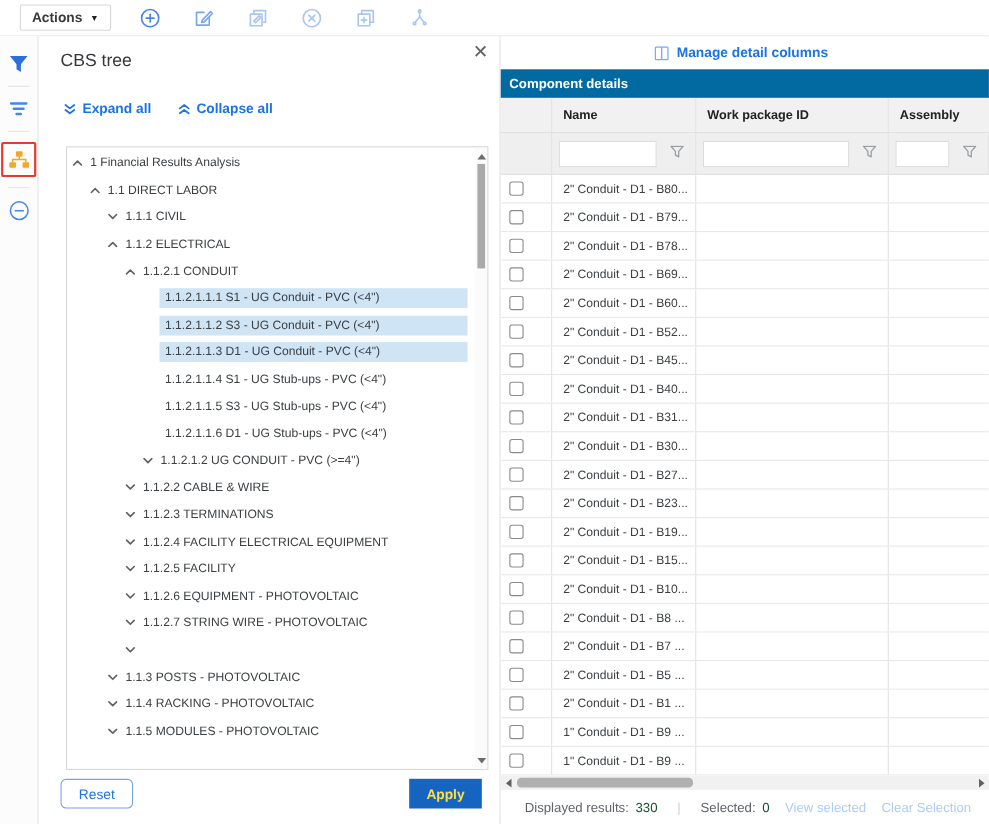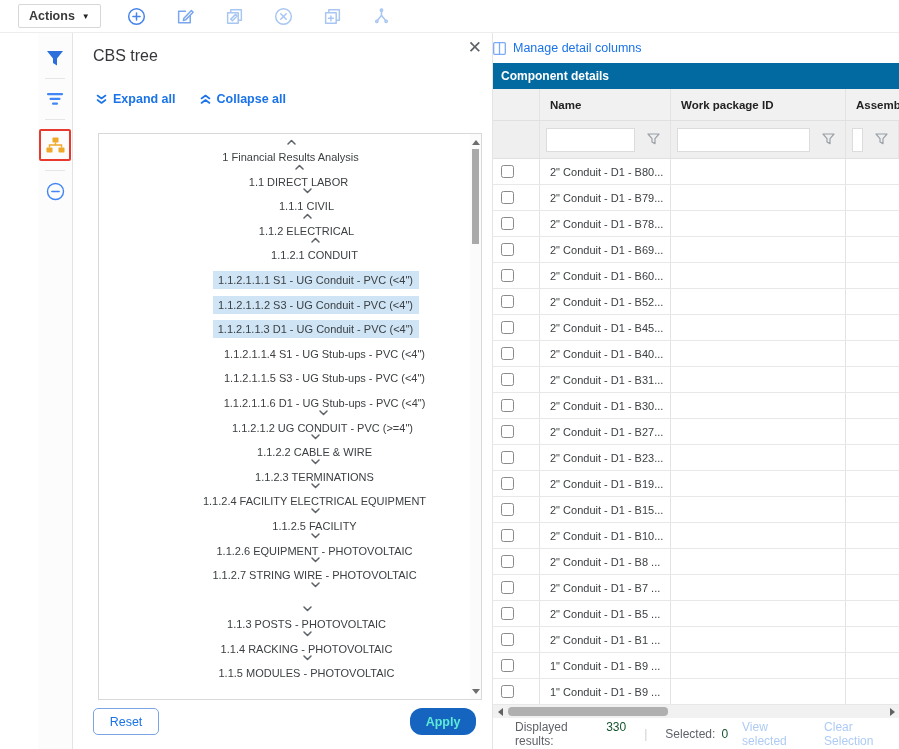--- a/index.html
+++ b/index.html
@@ -12,64 +12,64 @@
   .actions-btn { display:flex; align-items:center; gap:7px; height:24px; padding:0 10px;
     border:1px solid #d7d7d7; border-radius:2px; background:#fff; font-size:12.5px;
     font-weight:bold; color:#3a3a3a; cursor:pointer; }
   .caret { font-size:8px; color:#222; }
   .tb-icons { display:flex; align-items:center; gap:29px; margin-left:26px; }
   .tb-icon { width:20px; height:20px; display:flex; align-items:center; justify-content:center; cursor:pointer; }
   .tb-icon svg { width:19px; height:19px; fill:none; stroke-width:1.4; stroke-linecap:round; stroke-linejoin:round; }
   .ic-strong { stroke:#4683ea; } .ic-med { stroke:#79a6ec; } .ic-light { stroke:#a8c6f2; }
 
   
-  .main { display:flex; height:716px;margin-left:38px; }
+  .main { display:flex; height:716px; }
 
   
   .rail { width:35px; background:#fcfcfc; border-right:1px solid #e4e4e4;
     display:flex; flex-direction:column; align-items:center; padding-top:12px; }
   .rail-icon { width:26px; height:26px; display:flex; align-items:center; justify-content:center; cursor:pointer; }
   .rail-div { width:20px; border-top:1px solid #e6e6e6; margin:7px 0; }
   .rail-hl { border:2px solid #e8392e; border-radius:2px; padding:1px; margin:2px 0; display:flex; }
 
   
   .tree-panel { width:420px; border-right:1px solid #e4e4e4; display:flex; flex-direction:column; position:relative; }
   .tree-head { height:100px; padding:14px 10px 0 20px; position:relative; }
   .panel-title { font-size:16px; font-weight:500; color:#35363a; }
   .close-x { position:absolute; top:6px; right:10px; font-size:17px; color:#5f6368; cursor:pointer; line-height:1; }
   .tree-links { display:flex; gap:24px; margin:27px 0 0 3px; }
   .tree-link { display:flex; align-items:center; gap:6px; color:#1a73e8; font-size:12.5px; font-weight:bold; cursor:pointer; }
   .tree-link svg { width:11px; height:11px; fill:none; stroke:#1a73e8; stroke-width:1.6; stroke-linecap:round; stroke-linejoin:round; }
 
   .tree-box { flex:1; margin:0 10px 0 25px; border:1px solid #d8d8d8; position:relative; overflow:hidden; }
   .tree-items { padding-top:2px; }
-  .tree-row { height:24.6px; display:flex; align-items:center; font-size:11px; color:#3c4043; cursor:pointer;flex-direction:column; }
+  .tree-row { height:24.6px; display:flex; align-items:center; font-size:11px; color:#3c4043; cursor:pointer; }
   .chev { width:14px; height:12px; flex:none; display:flex; align-items:center; justify-content:center; }
   .chev svg { width:9px; height:6px; fill:none; stroke:#5f6368; stroke-width:1.5; stroke-linecap:round; stroke-linejoin:round; }
   .tlabel { padding:3px 6px 3px 5px; white-space:nowrap; }
   .tree-row.selected .tlabel { background:#cfe4f5; flex:1; margin-right:18px; }
   .lv0{padding-left:2px}.lv1{padding-left:18px}.lv2{padding-left:34px}
   .lv3{padding-left:50px}.lv4{padding-left:66px}.lv5{padding-left:70px}
 
   .vscroll { position:absolute; top:0; right:0; bottom:0; width:11px; background:#fbfbfb; }
   .vs-arrow { position:absolute; left:0; width:11px; height:12px; display:flex; align-items:center; justify-content:center; cursor:pointer; }
   .vs-up { top:2px; } .vs-dn { bottom:2px; }
   .tri-up { width:0; height:0; border-left:4px solid transparent; border-right:4px solid transparent; border-bottom:5px solid #6d6d6d; }
   .tri-dn { width:0; height:0; border-left:4px solid transparent; border-right:4px solid transparent; border-top:5px solid #6d6d6d; }
   .vs-thumb { position:absolute; top:15px; left:2px; width:7px; height:95px; background:#a9a9a9; cursor:pointer; }
 
   .tree-foot { height:49px; display:flex; align-items:center; justify-content:space-between; padding:0 16px 6px 20px; }
   .btn-reset { min-width:66px; height:27px; background:#fff; border:1.5px solid #7aa4e4; border-radius:5px;
     color:#1a73e8; font-size:12.5px; font-weight:500; cursor:pointer; font-family:inherit; }
-  .btn-apply { min-width:66px; height:27px; background:#1565c0; border:none; border-radius:12px;
-    color:#5eead4; font-size:12.5px; font-weight:bold; cursor:pointer; font-family:inherit; }
+  .btn-apply { min-width:66px; height:27px; background:#1565c0; border:none; border-radius:0;
+    color:#fde047; font-size:12.5px; font-weight:bold; cursor:pointer; font-family:inherit; }
 
   
   .details { flex:1; display:flex; flex-direction:column; min-width:0; }
-  .dt-topbar { height:30px; display:flex; align-items:center; justify-content:flex-start; padding-right:6px; }
+  .dt-topbar { height:30px; display:flex; align-items:center; justify-content:center; padding-right:6px;font-weight:bold; }
   .manage-link { display:flex; align-items:center; gap:7px; color:#1a73e8; font-size:12.5px; cursor:pointer; }
   .manage-link svg { width:13px; height:13px; fill:none; stroke:#7baaf7; stroke-width:1.3; }
   .dt-titlebar { height:26px; background:#0369a1; color:#fff; font-size:12px; font-weight:bold;
     display:flex; align-items:center; padding-left:8px; }
   .grid-row { display:grid; grid-template-columns:47px 131px 175px 1fr; }
   .dt-header { height:32px; background:#f1f1f1; border-bottom:1px solid #e0e0e0; }
   .dt-header .cell { font-weight:bold; color:#222; font-size:11.5px; display:flex; align-items:center; }
   .dt-filter { height:38px; background:#efefef; border-bottom:1px solid #e0e0e0; }
   .cell { border-right:1px solid #e3e3e3; padding-left:10px; display:flex; align-items:center;
     font-size:11px; color:#3c4043; min-width:0; overflow:hidden; white-space:nowrap; }

